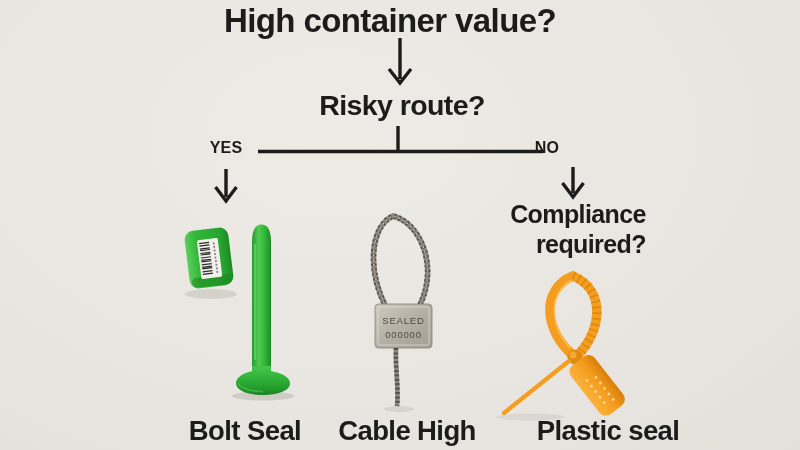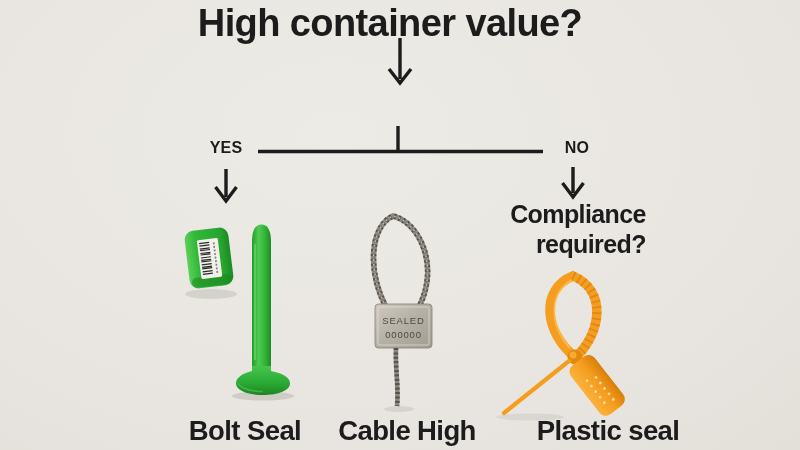--- a/index.html
+++ b/index.html
@@ -3,25 +3,25 @@
 <meta charset="utf-8">
 <style>
   html,body{margin:0;padding:0;background:#cfccc5;}
   .stage{
     position:relative;width:800px;height:450px;overflow:hidden;
     font-family:"Liberation Sans","DejaVu Sans",sans-serif;
     background:radial-gradient(120% 140% at 42% 30%, #edebe6 0%, #e8e5e0 48%, #dcd8d1 100%);
   }
   .txt{position:absolute;transform:translateX(-50%);color:var(--ink,#1c1c1c);
        font-weight:700;white-space:nowrap;letter-spacing:-0.6px;}
-  .q-root{top:2px;left:390px;font-size:38px;}
+  .q-root{top:2px;left:390px;font-size:33px;}
   .q-branch{top:89px;left:402px;font-size:28.5px;}
   .branch-label{font-size:16px;letter-spacing:0.2px;}
   .lbl-yes{top:139px;left:226px;}
-  .lbl-no{top:139px;left:577px;}
+  .lbl-no{top:139px;left:547px;}
   .q-compliance{top:199px;left:578px;font-size:25px;line-height:1.2;text-align:right;}
   .q-compliance span{display:block;}
   .outcome-label{top:415px;font-size:27.5px;}
   .ol-bolt{left:237px;margin-left:8px;} .ol-cable{left:407px;} .ol-plastic{left:596px;margin-left:12px;}
   svg{position:absolute;display:block;}
   .flow{left:0;top:0;}
   .flow path{stroke:var(--ink,#1c1c1c);stroke-width:3.4;fill:none;}
   .svg-bolt{left:178px;top:220px;}
   .svg-cable{left:340px;top:203px;}
   .svg-plastic{left:488px;top:266px;}
@@ -35,20 +35,21 @@
 
   <svg class="flow" width="800" height="450" viewBox="0 0 800 450">
     <path d="M400 38 V79 M389 69 L400 83 L411 69"></path>
     <path d="M398 126 V151"></path>
     <path d="M258 151.5 H543"></path>
     <path d="M226 169 V197 M215.5 187 L226 201 L236.5 187"></path>
     <path d="M573 167 V193 M562.5 183 L573 197 L583.5 183"></path>
   </svg>
 
   <div class="txt q-root">High container value?</div>
+  <div class="txt q-branch">Risky route?</div>
   <div class="txt branch-label lbl-yes">YES</div>
   <div class="txt branch-label lbl-no">NO</div>
   <div class="txt q-compliance">
     <span>Compliance</span>
     <span>required?</span>
   </div>
 
   <svg class="svg-bolt" width="125" height="182" viewBox="0 0 125 182">
     <defs>
       <linearGradient id="gcap" x1="0" y1="0" x2="1" y2="0">

